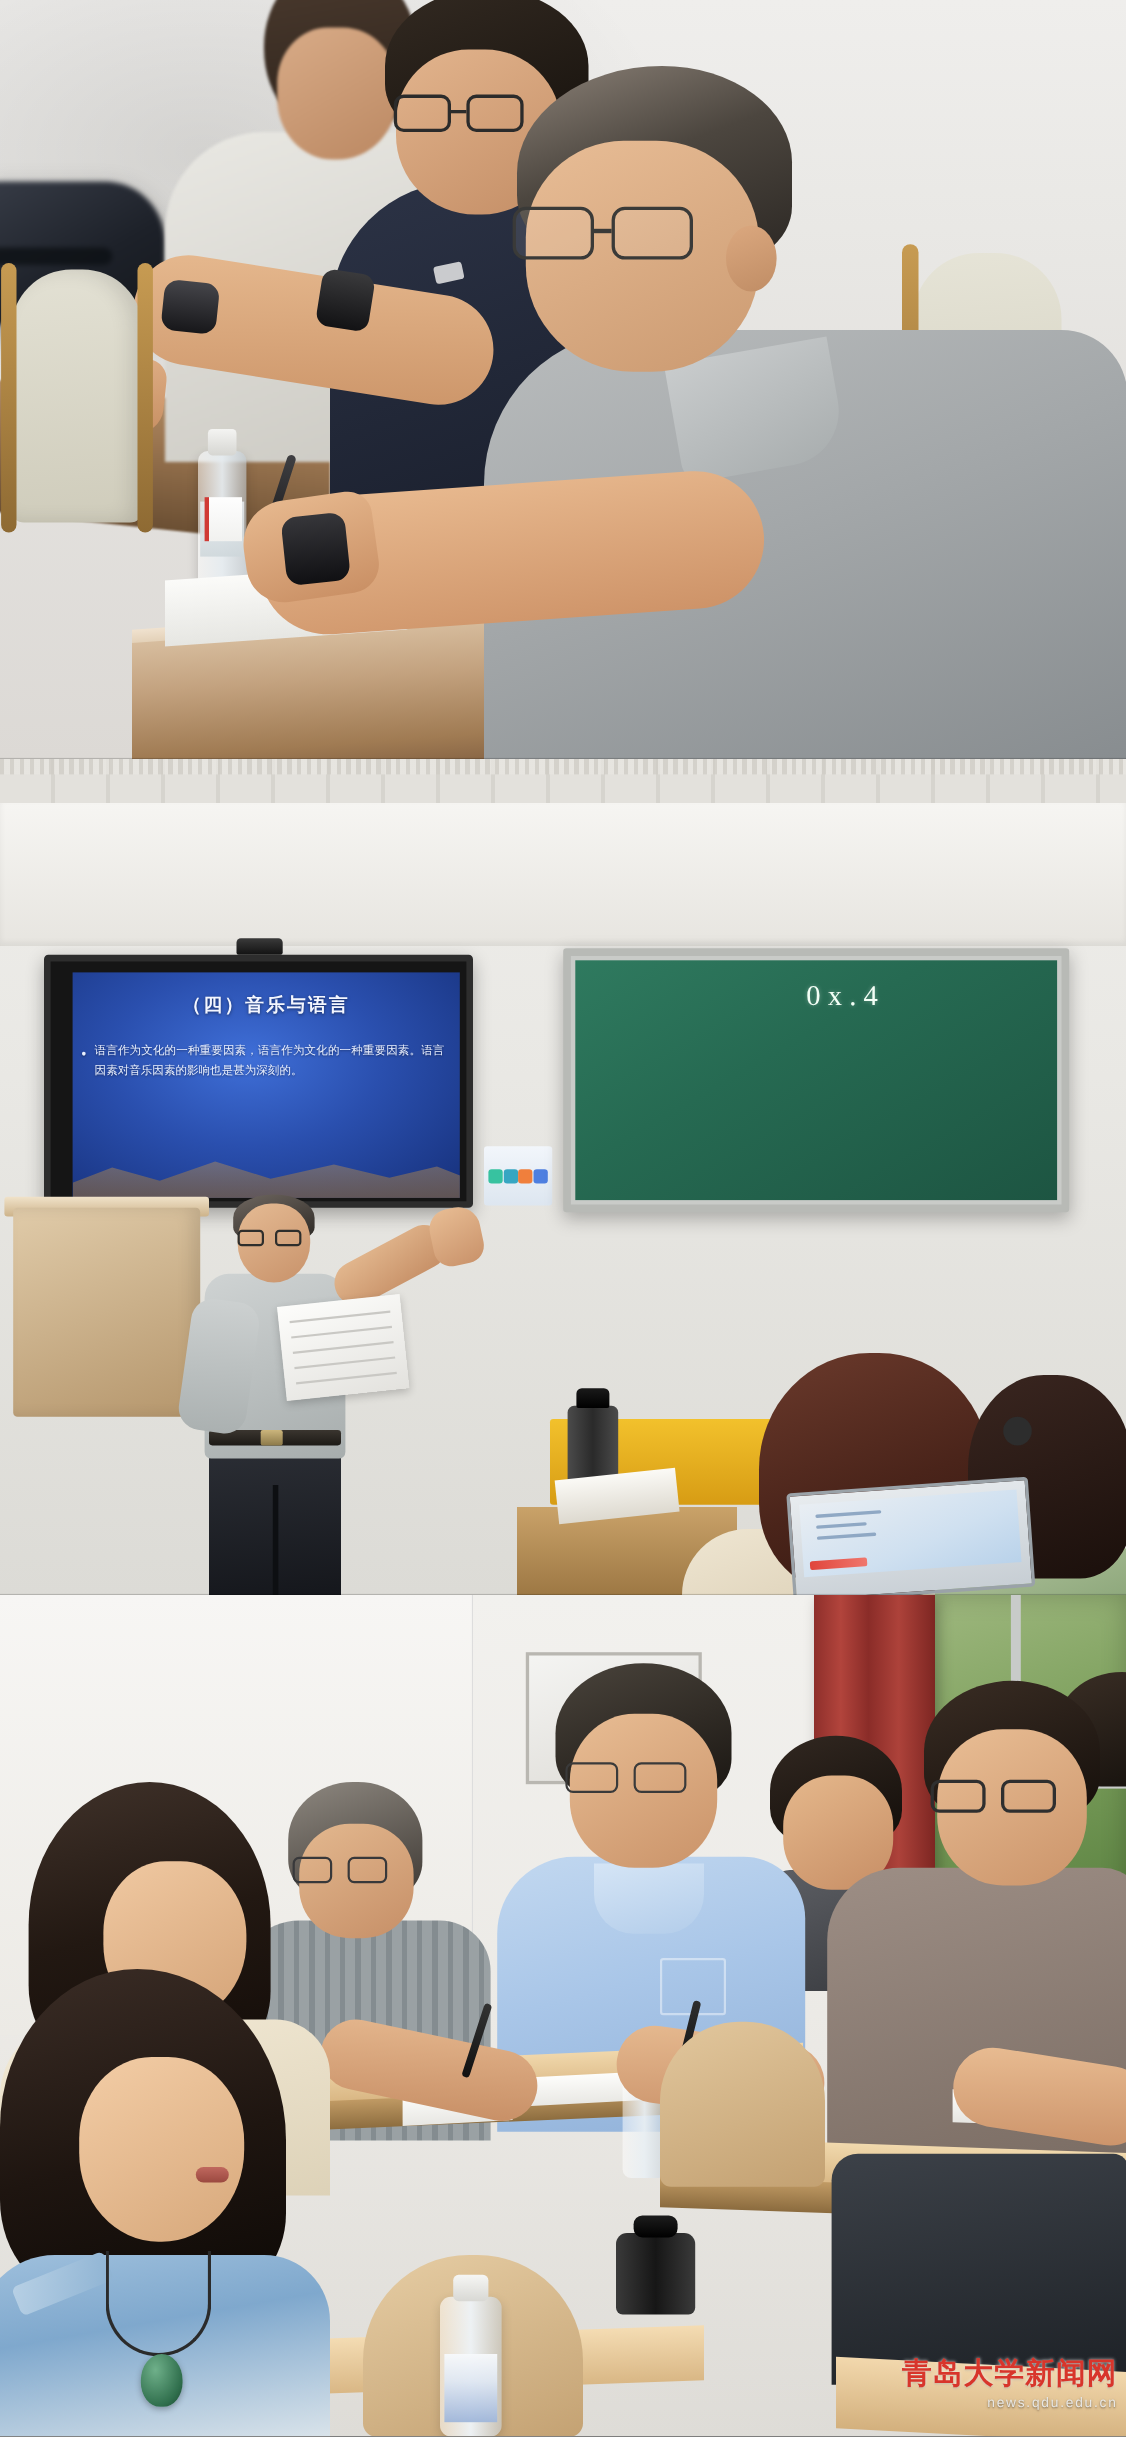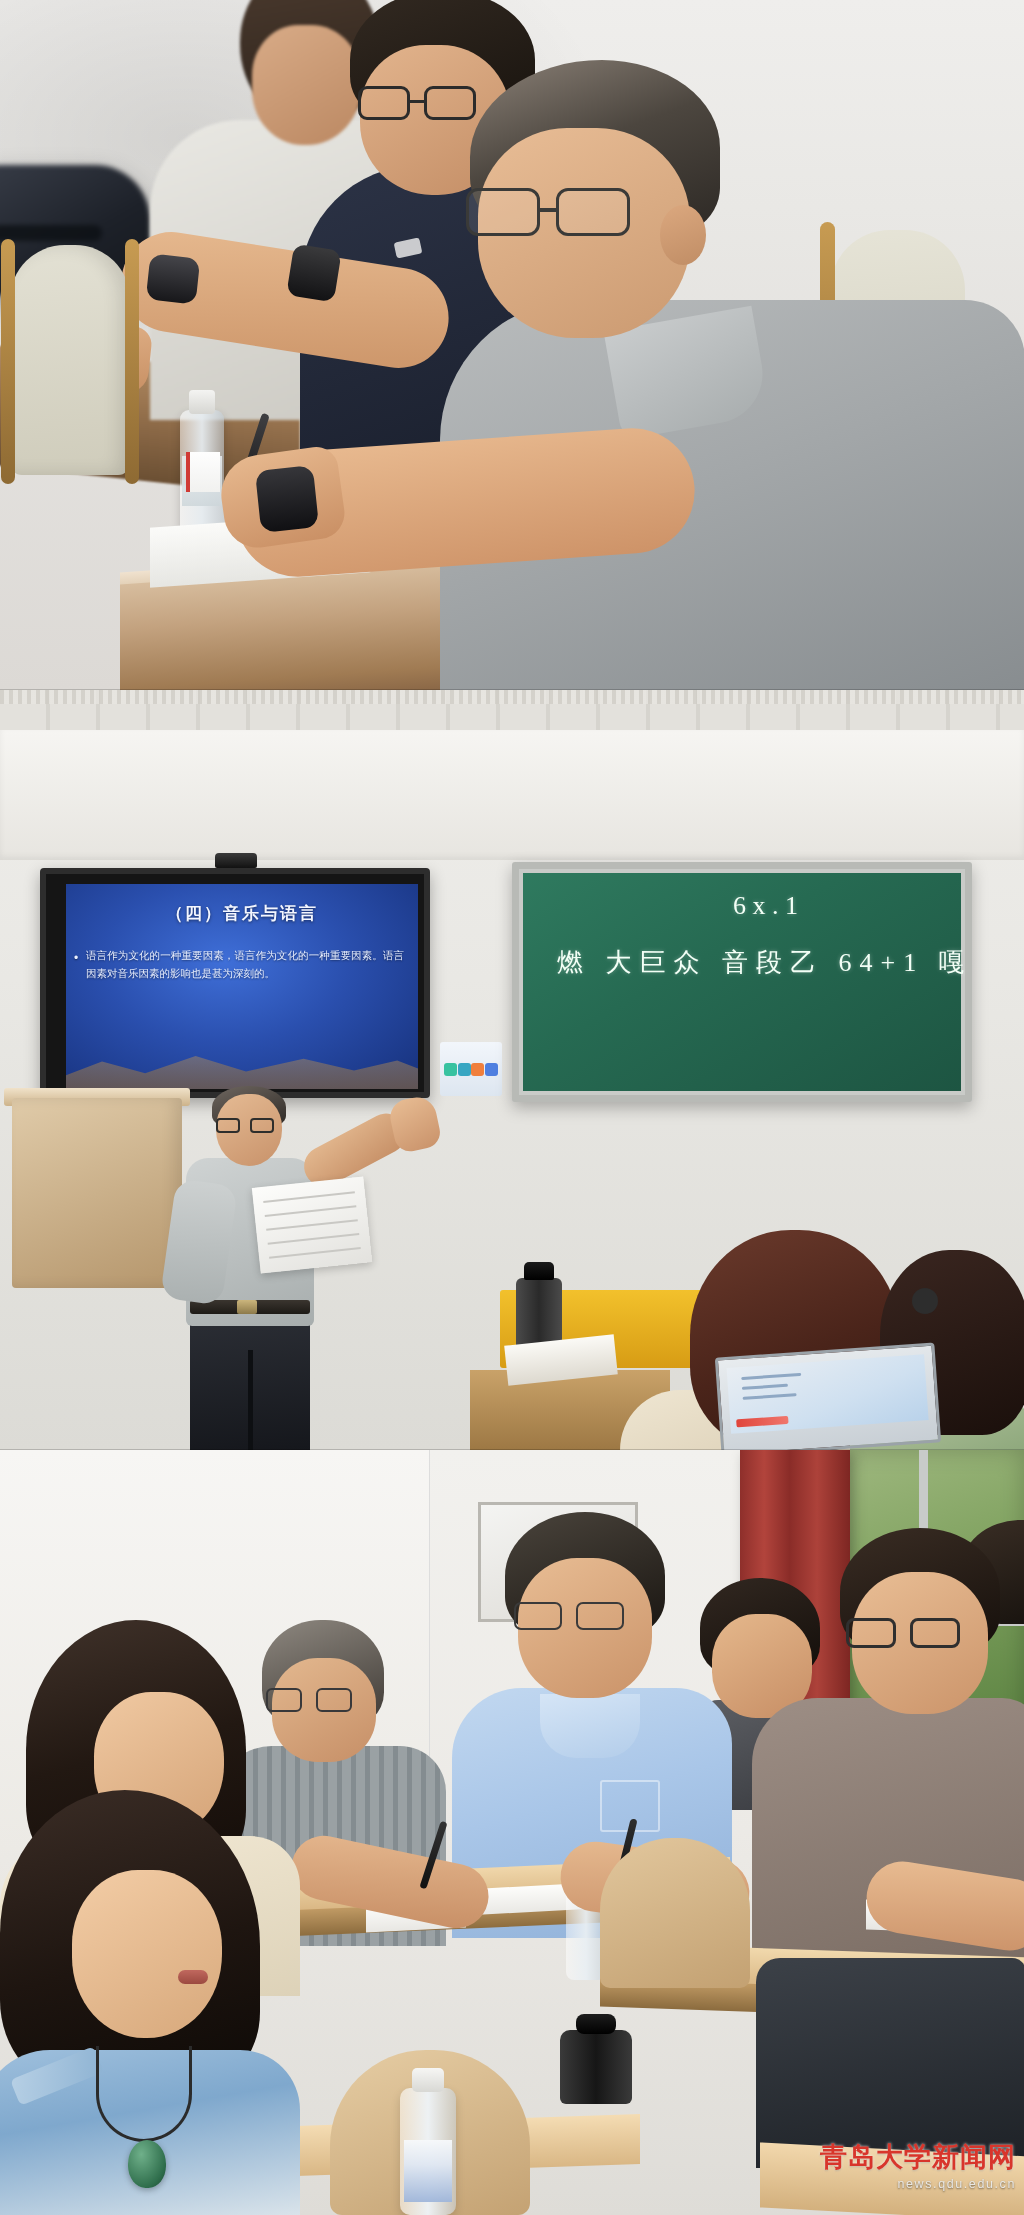--- a/index.html
+++ b/index.html
@@ -459,22 +459,21 @@
 
     <div class="p2-tb">
       <i></i>
       <i></i>
       <i></i>
       <i></i>
     </div>
 
     <div class="p2-cb">
       <div class="p2-cb-inner">
-        <div class="p2-chalk" style="left:210px;top:18px;font-size:26px;">6 x . 1</div>
-        <div class="p2-chalk" style="left:34px;top:72px;font-size:26px;letter-spacing:8px;">燃  大巨众  音段乙 64+1  嘎</div>
+        <div class="p2-chalk" style="left:210px;top:18px;font-size:26px;">0 x . 4</div>
       </div>
     </div>
 
     <div class="p2-podium-top"></div>
     <div class="p2-podium2"></div>
 
     <div class="p2-lec-legs"></div>
     <div class="p2-lec-legsplit"></div>
     <div class="p2-lec-body"></div>
     <div class="p2-lec-belt"></div>

